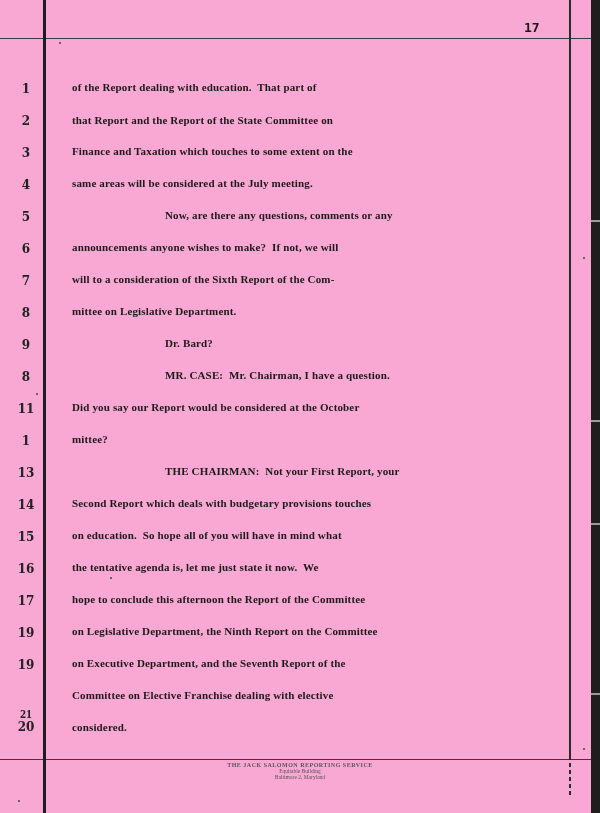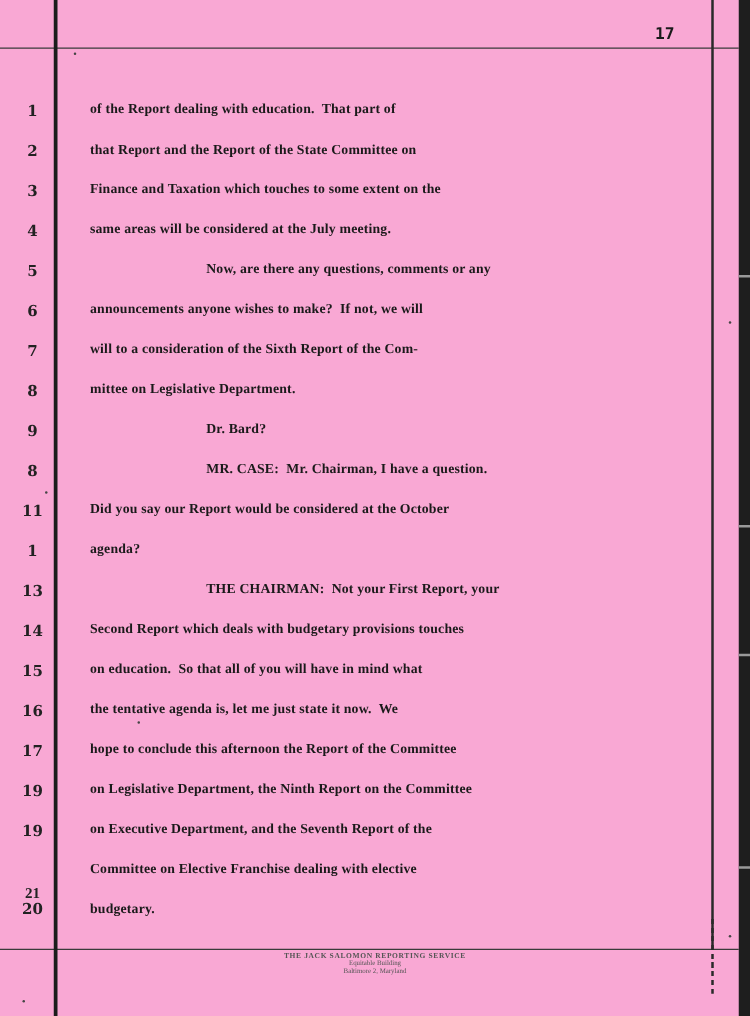--- a/index.html
+++ b/index.html
@@ -149,39 +149,39 @@
       <div class="text-line" style="top: 273px;">will to a consideration of the Sixth Report of the Com-</div>
       <div class="line-num" style="top: 306px;">8</div>
       <div class="text-line" style="top: 305px;">mittee on Legislative Department.</div>
       <div class="line-num" style="top: 338px;">9</div>
       <div class="text-line indent" style="top: 337px;">Dr. Bard?</div>
       <div class="line-num" style="top: 370px;">8</div>
       <div class="text-line indent" style="top: 369px;">MR. CASE:  Mr. Chairman, I have a question.</div>
       <div class="line-num" style="top: 402px;">11</div>
       <div class="text-line" style="top: 401px;">Did you say our Report would be considered at the October</div>
       <div class="line-num" style="top: 434px;">1</div>
-      <div class="text-line" style="top: 433px;">agenda?</div>
+      <div class="text-line" style="top: 433px;">mittee?</div>
       <div class="line-num" style="top: 466px;">13</div>
       <div class="text-line indent" style="top: 465px; text-align: center;">THE CHAIRMAN:  Not your First Report, your</div>
       <div class="line-num" style="top: 498px;">14</div>
       <div class="text-line" style="top: 497px;">Second Report which deals with budgetary provisions touches</div>
       <div class="line-num" style="top: 530px;">15</div>
-      <div class="text-line" style="top: 529px;">on education.  So that all of you will have in mind what</div>
+      <div class="text-line" style="top: 529px;">on education.  So hope all of you will have in mind what</div>
       <div class="line-num" style="top: 562px;">16</div>
       <div class="text-line" style="top: 561px;">the tentative agenda is, let me just state it now.  We</div>
       <div class="line-num" style="top: 594px;">17</div>
       <div class="text-line" style="top: 593px;">hope to conclude this afternoon the Report of the Committee</div>
       <div class="line-num" style="top: 626px;">19</div>
       <div class="text-line" style="top: 625px;">on Legislative Department, the Ninth Report on the Committee</div>
       <div class="line-num" style="top: 658px;">19</div>
       <div class="text-line" style="top: 657px;">on Executive Department, and the Seventh Report of the</div>
       <div class="line-num" style="top: 720px;">20</div>
       <div class="text-line" style="top: 689px;">Committee on Elective Franchise dealing with elective</div>
       <div class="line-num" style="top: 707px; font-family: Liberation Serif, serif;">21</div>
-      <div class="text-line" style="top: 721px;">budgetary.</div>
+      <div class="text-line" style="top: 721px;">considered.</div>
     </div>
 
   <div class="footer">
     <div class="f1">THE JACK SALOMON REPORTING SERVICE</div>
     <div class="f2">Equitable Building</div>
     <div class="f3">Baltimore 2, Maryland</div>
   </div>
 
   <span class="speck" style="left:59px;top:42px"></span>
   <span class="speck" style="left:36px;top:393px"></span>

